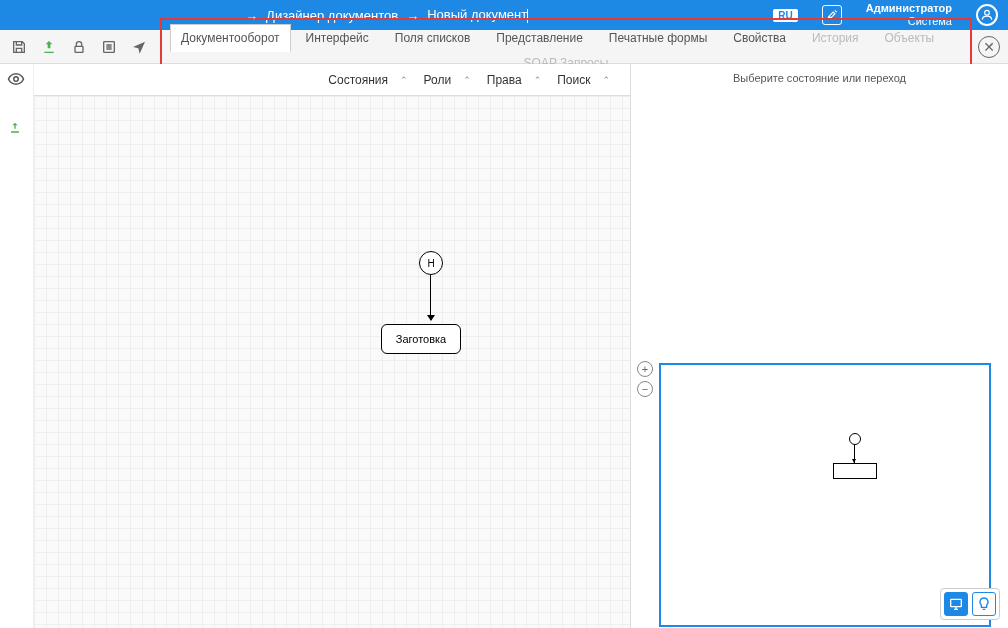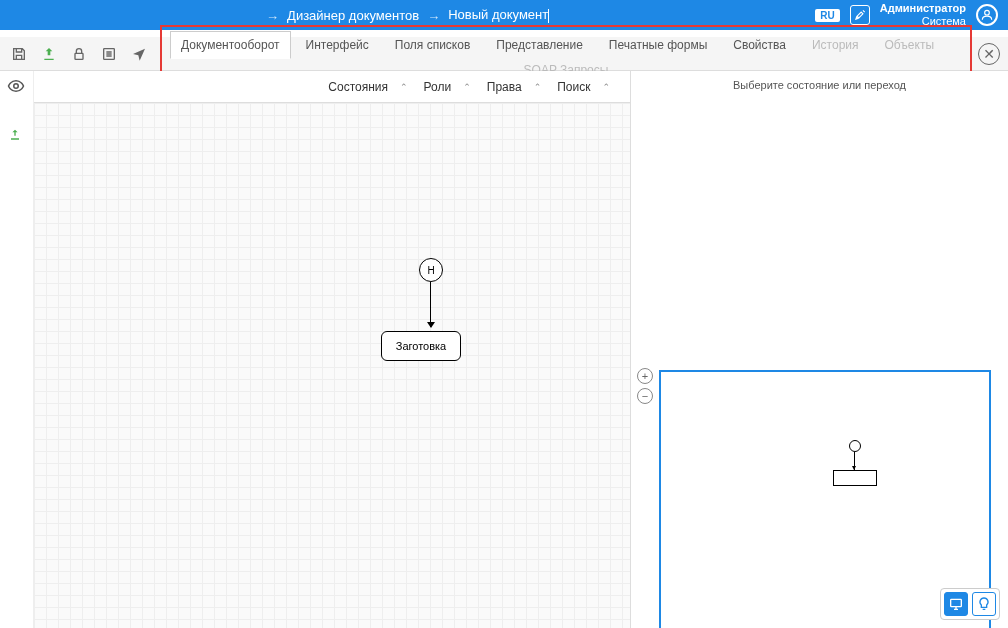--- a/index.html
+++ b/index.html
@@ -5,28 +5,28 @@
 * { margin: 0; padding: 0; box-sizing: border-box; }
 body { font-family: Arial, sans-serif; font-size: 12px; background: #fff; width: 1008px; height: 628px; overflow: hidden; }
 
 .header { background: #1e88e5; height: 30px; display: flex; align-items: center; color: #fff; }
 .header-left { display: flex; align-items: center; padding-left: 8px; }
 .header-apps { width: 18px; height: 18px; display: grid; grid-template-columns: repeat(3,1fr); grid-template-rows: repeat(3,1fr); gap: 1px; margin-right: 12px; cursor: pointer; }
 .header-apps div { background: #fff; width: 4px; height: 4px; }
 .logo { font-size: 18px; font-weight: bold; letter-spacing: 1px; display: flex; align-items: baseline; }
 .breadcrumb { flex: 1; text-align: center; display: flex; justify-content: center; align-items: center; gap: 8px; font-size: 13px; }
 .breadcrumb .arrow { opacity: 0.8; }
-.header-right { display: flex; align-items: center; gap: 10px; padding-right: 10px; }
+.header-right { display: flex; align-items: center; gap: 24px; padding-right: 10px; }
 .lang-badge { background: #fff; color: #1e88e5; padding: 1px 5px; font-size: 10px; font-weight: bold; border-radius: 2px; }
 .tool-icon { width: 20px; height: 20px; border: 1.5px solid #fff; border-radius: 3px; display: flex; align-items: center; justify-content: center; }
 .user-block { text-align: right; font-size: 11px; line-height: 1.2; }
 .user-block .u1 { font-weight: bold; }
 .user-circle { width: 22px; height: 22px; border: 2px solid #fff; border-radius: 50%; display: flex; align-items: center; justify-content: center; }
 
-.toolbar { height: 34px; background: #f5f5f5; border-bottom: 1px solid #ddd; display: flex; align-items: center; margin-top: 7px; }
+.toolbar { height: 34px; background: #f5f5f5; border-bottom: 1px solid #ddd; display: flex; align-items: center; }
 .toolbar-left { display: flex; gap: 12px; padding: 0 10px; }
 .tb-icon { width: 18px; height: 18px; cursor: pointer; display: flex; align-items: center; justify-content: center; }
 .tabs-wrap { flex: 1; border: 2px solid #e53935; margin: 2px 6px 2px 2px; display: flex; flex-direction: column; }
 .tabs-row1 { display: flex; justify-content: flex-start; padding: 4px 8px 0 8px; gap: 4px; }
 .tab { padding: 6px 10px; color: #555; font-size: 12px; cursor: pointer; border: 1px solid transparent; }
 .tab.active { background: #fff; border: 1px solid #ccc; border-bottom: 1px solid #fff; }
 .tab.disabled { color: #bbb; cursor: default; }
 .tabs-row2 { text-align: center; padding: 4px 0 4px; color: #bbb; font-size: 12px; }
 .close-btn { width: 22px; height: 22px; border: 1.5px solid #666; border-radius: 50%; display: flex; align-items: center; justify-content: center; margin-right: 8px; color: #666; font-size: 14px; cursor: pointer; }
 

